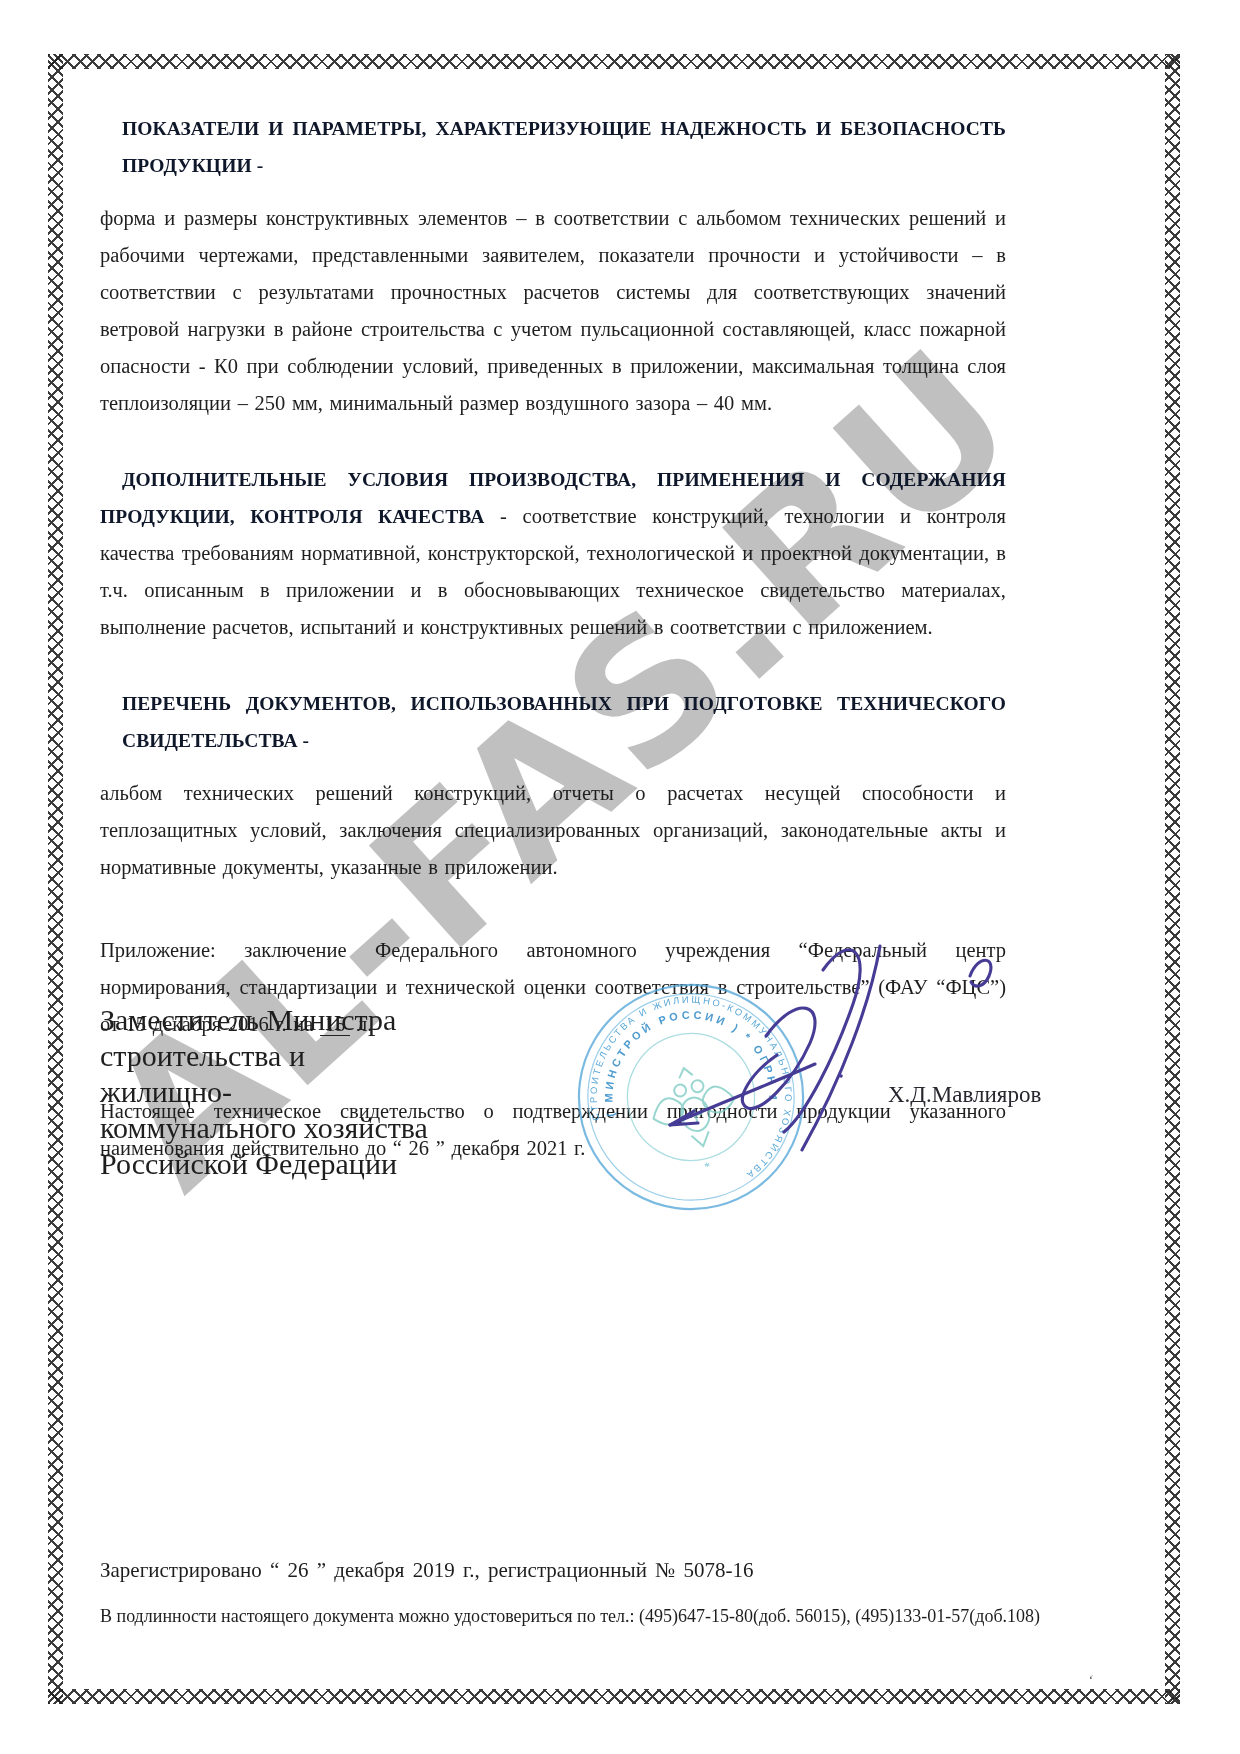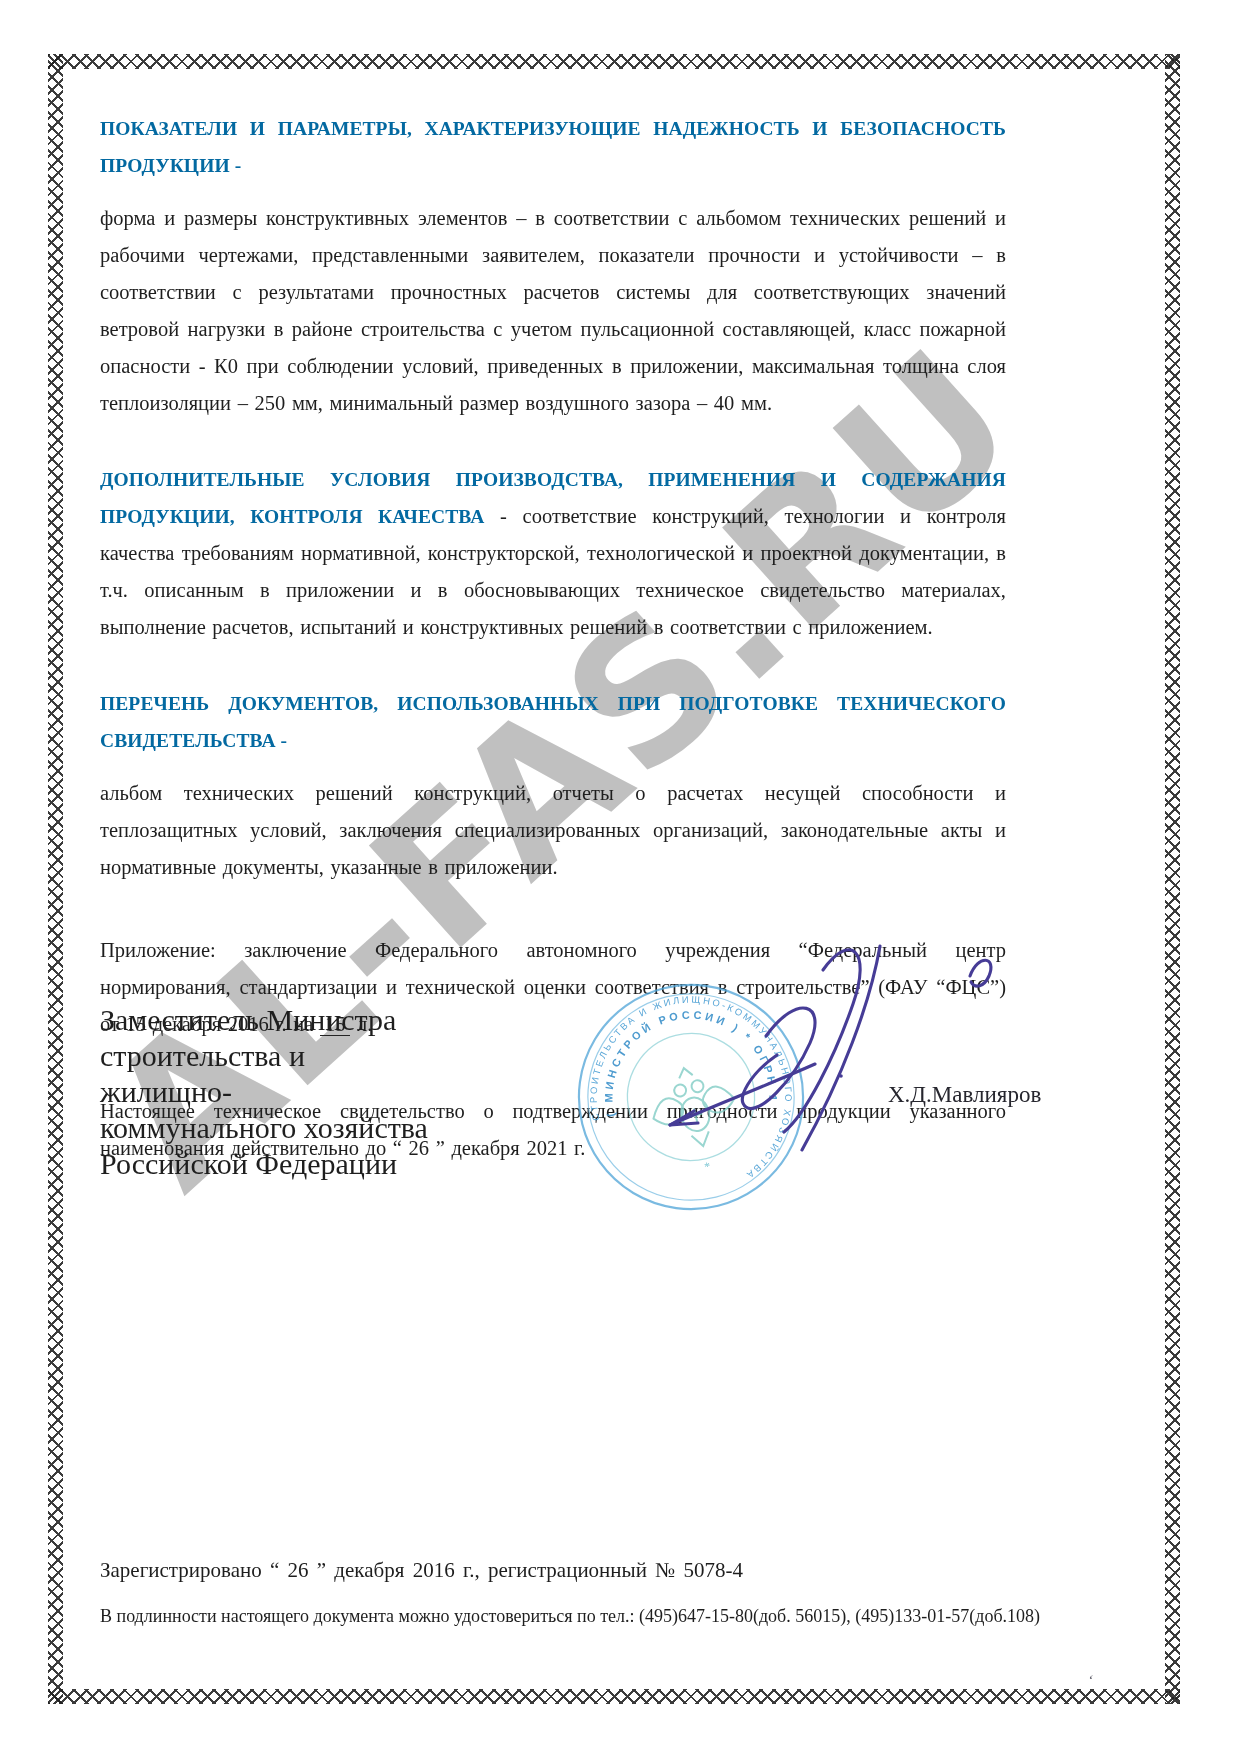--- a/index.html
+++ b/index.html
@@ -24,21 +24,21 @@
 
   .watermark{
     position:absolute;left:562px;top:768px;
     transform:translate(-50%,-50%) rotate(-42deg);
     font-family:"DejaVu Sans","Liberation Sans",sans-serif;
     font-weight:bold;font-size:188px;letter-spacing:4px;white-space:nowrap;
     color:rgba(134,134,134,0.52);z-index:1;
   }
 
   .content{position:absolute;left:100px;top:110px;width:906px;z-index:2;}
-  .sec-heading{font-weight:bold;font-size:19.5px;line-height:37px;text-align:justify;color:#0369a1;letter-spacing:.1px;}
+  .sec-heading{font-weight:bold;font-size:19.5px;line-height:37px;text-align:justify;color:#0f172a;letter-spacing:.1px;margin-left:22px;}
   .body-text{font-size:20.5px;line-height:37px;text-align:justify;word-spacing:1.5px;margin-top:16px;}
   .sec{margin-top:39px;}
   .sec:first-child{margin-top:0;}
   .inline-heading{font-weight:bold;}
   .appendix{margin-top:46px;}
   .validity{margin-top:50px;}
   .sheets-underline{border-bottom:1.6px solid #232323;padding:0 5px;}
 
   .sig-title{position:absolute;left:100px;top:1002px;width:340px;font-size:30px;line-height:36px;z-index:2;}
   .sig-name{position:absolute;left:888px;top:1082px;font-size:23px;color:#26262e;z-index:4;}
@@ -127,15 +127,15 @@
     <path d="M148,120 C180,76 209,88 192,127 C175,165 141,200 128,191 C117,183 133,157 159,139"></path>
     <path d="M52,209 C98,189 152,168 197,148"></path>
     <path d="M52,209 L76,195 M52,209 L80,207"></path>
     <path d="M352,60 C360,38 379,40 371,60 C366,71 357,73 353,66"></path>
     <circle cx="223" cy="160" r="1.8" fill="#463c96" stroke="none"></circle>
   </g>
 </svg>
 
 <div class="sig-name">Х.Д.Мавлияров</div>
 
-<div class="footer-registered">Зарегистрировано “ 26 ” декабря  2016 г.,   регистрационный   №  5078-4</div>
+<div class="footer-registered">Зарегистрировано “ 26 ” декабря  2019 г.,   регистрационный   №  5078-16</div>
 <div class="footer-phone">В подлинности настоящего документа можно удостовериться по тел.: (495)647-15-80(доб. 56015), (495)133-01-57(доб.108)</div>
 <div class="pen-mark">ʻ</div>
 
 </body></html>

